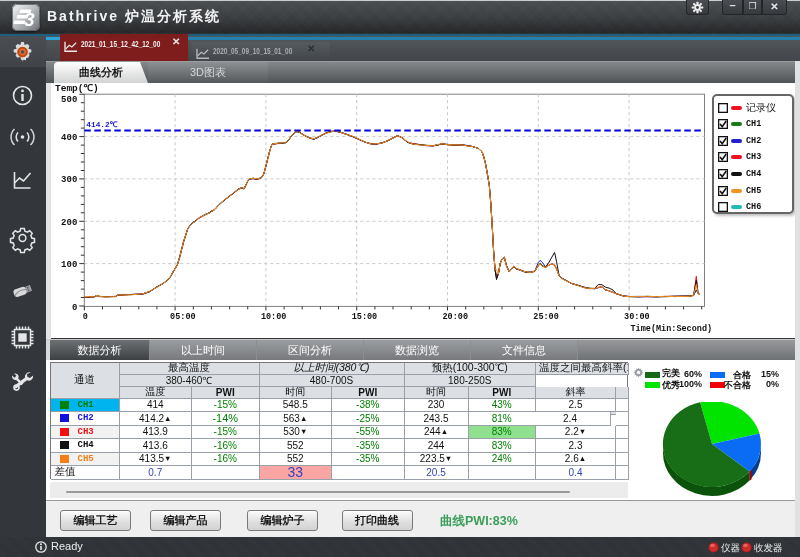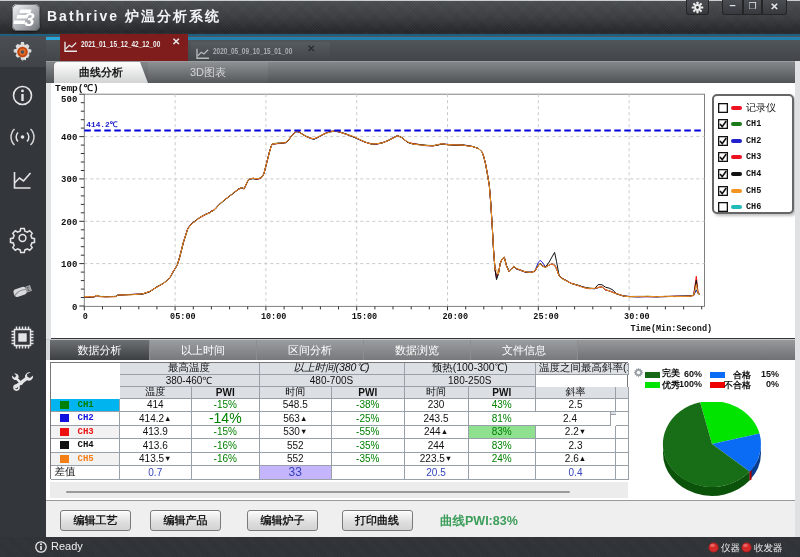--- a/index.html
+++ b/index.html
@@ -331,20 +331,21 @@
   </div>
 <div id="bottabbar" class="abs"></div>
 <div class="abs" style="left:46px;top:340px;width:4px;height:20px;background:#d8d9da;"></div>
 <div class="btab abs" id="btab1" style="left:50px;width:100px;">数据分析</div>
 <div class="btab abs" style="left:150px;width:107px;">以上时间</div>
 <div class="btab abs" style="left:257px;width:107px;">区间分析</div>
 <div class="btab abs" style="left:364px;width:107px;">数据浏览</div>
 <div class="btab abs" style="left:471px;width:107px;">文件信息</div>
 <div id="datapanel" class="abs"></div>
 <div class="abs" style="left:49.5px;top:361.5px;width:578.5px;height:117px;border:1px solid #777;background:#fff;font-size:10px;color:#111;">
+    <div style="position:absolute;left:0.0px;top:0.0px;width:69.0px;height:36.0px;border-right:1px solid #9aa0a8;border-bottom:1px solid #9aa0a8;display:flex;align-items:center;justify-content:center;font-size:10.5px;background:#dce0e5;color:#111;">通道</div>
     <div style="position:absolute;left:69.0px;top:0.0px;width:140.0px;height:12.0px;border-right:1px solid #9aa0a8;border-bottom:1px solid #9aa0a8;display:flex;align-items:center;justify-content:center;font-size:10.5px;background:#dce0e5;color:#111;">最高温度</div>
     <div style="position:absolute;left:209.0px;top:0.0px;width:145.0px;height:12.0px;border-right:1px solid #9aa0a8;border-bottom:1px solid #9aa0a8;display:flex;align-items:center;justify-content:center;font-size:10.5px;background:#dce0e5;color:#111;font-style:italic;">以上时间(380℃)</div>
     <div style="position:absolute;left:354.0px;top:0.0px;width:131.5px;height:12.0px;border-right:1px solid #9aa0a8;border-bottom:1px solid #9aa0a8;display:flex;align-items:center;justify-content:center;font-size:10.5px;background:#dce0e5;color:#111;">预热(100-300℃)</div>
     <div style="position:absolute;left:485.5px;top:0.0px;width:93px;height:12.0px;border-right:1px solid #9aa0a8;border-bottom:1px solid #9aa0a8;display:flex;align-items:center;justify-content:center;font-size:10.5px;background:#dce0e5;color:#111;overflow:hidden;white-space:nowrap;justify-content:flex-start;padding-left:3px;">温度之间最高斜率(1</div>
     <div style="position:absolute;left:69.0px;top:12.0px;width:140.0px;height:12.0px;border-right:1px solid #9aa0a8;border-bottom:1px solid #9aa0a8;display:flex;align-items:center;justify-content:center;font-size:10px;background:#dce0e5;color:#111;">380-460℃</div>
     <div style="position:absolute;left:209.0px;top:12.0px;width:145.0px;height:12.0px;border-right:1px solid #9aa0a8;border-bottom:1px solid #9aa0a8;display:flex;align-items:center;justify-content:center;font-size:10px;background:#dce0e5;color:#111;">480-700S</div>
     <div style="position:absolute;left:354.0px;top:12.0px;width:131.5px;height:12.0px;border-right:1px solid #9aa0a8;border-bottom:1px solid #9aa0a8;display:flex;align-items:center;justify-content:center;font-size:10px;background:#dce0e5;color:#111;">180-250S</div>
     <div style="position:absolute;left:485.5px;top:12.0px;width:93px;height:12.0px;border-right:1px solid #9aa0a8;border-bottom:1px solid #9aa0a8;display:flex;align-items:center;justify-content:center;font-size:10px;background:#dce0e5;color:#111;padding-left:28px;margin-top:28px;">0-3℃/S</div>
     <div style="position:absolute;left:69.0px;top:24.0px;width:72.5px;height:12.0px;border-right:1px solid #9aa0a8;border-bottom:1px solid #9aa0a8;display:flex;align-items:center;justify-content:center;font-size:10px;background:#dce0e5;color:#111;">温度</div>
     <div style="position:absolute;left:141.5px;top:24.0px;width:67.5px;height:12.0px;border-right:1px solid #9aa0a8;border-bottom:1px solid #9aa0a8;display:flex;align-items:center;justify-content:center;font-size:10px;background:#dce0e5;font-weight:bold;color:#111;">PWI</div>
@@ -364,21 +365,21 @@
     <div style="position:absolute;left:281.5px;top:36.0px;width:72.5px;height:13.5px;border-right:1px solid #9aa0a8;border-bottom:1px solid #9aa0a8;display:flex;align-items:center;justify-content:center;font-size:10px;background:#fff;color:#008000;">-38%</div>
     <div style="position:absolute;left:354.0px;top:36.0px;width:64.0px;height:13.5px;border-right:1px solid #9aa0a8;border-bottom:1px solid #9aa0a8;display:flex;align-items:center;justify-content:center;font-size:10px;background:#fff;color:#111;">230</div>
     <div style="position:absolute;left:418.0px;top:36.0px;width:67.5px;height:13.5px;border-right:1px solid #9aa0a8;border-bottom:1px solid #9aa0a8;display:flex;align-items:center;justify-content:center;font-size:10px;background:#fff;color:#008000;">43%</div>
     <div style="position:absolute;left:485.5px;top:36.0px;width:80px;height:13.5px;border-right:1px solid #9aa0a8;border-bottom:1px solid #9aa0a8;display:flex;align-items:center;justify-content:center;font-size:10px;background:#fff;color:#111;">2.5</div>
     <div style="position:absolute;left:565.5px;top:36.0px;width:13px;height:13.5px;border-right:1px solid #9aa0a8;border-bottom:1px solid #9aa0a8;display:flex;align-items:center;justify-content:center;font-size:10px;background:#fff;color:#111;"></div>
     <div style="position:absolute;left:0.0px;top:49.5px;width:69.0px;height:13.5px;border-right:1px solid #9aa0a8;border-bottom:1px solid #9aa0a8;display:flex;align-items:center;justify-content:center;font-size:10px;background:#fff;color:#111;justify-content:flex-start;padding-left:9px;">
       <span style="display:inline-block;width:9px;height:8px;background:#1111dd;margin-right:9px;"></span>
       <span style="color:#1111dd;font-weight:bold;font-family:'Liberation Mono',monospace;font-size:9px;">CH2</span>
     </div>
     <div style="position:absolute;left:69.0px;top:49.5px;width:72.5px;height:13.5px;border-right:1px solid #9aa0a8;border-bottom:1px solid #9aa0a8;display:flex;align-items:center;justify-content:center;font-size:10px;background:#fff;color:#111;">414.2<span style="font-size:7.5px;">▲</span></div>
-    <div style="position:absolute;left:141.5px;top:49.5px;width:67.5px;height:13.5px;border-right:1px solid #9aa0a8;border-bottom:1px solid #9aa0a8;display:flex;align-items:center;justify-content:center;font-size:14px;background:#fff;color:#008000;">-14%</div>
+    <div style="position:absolute;left:141.5px;top:49.5px;width:67.5px;height:13.5px;border-right:1px solid #9aa0a8;border-bottom:1px solid #9aa0a8;display:flex;align-items:center;justify-content:center;font-size:11px;background:#fff;color:#008000;">-14%</div>
     <div style="position:absolute;left:209.0px;top:49.5px;width:72.5px;height:13.5px;border-right:1px solid #9aa0a8;border-bottom:1px solid #9aa0a8;display:flex;align-items:center;justify-content:center;font-size:10px;background:#fff;color:#111;">563<span style="font-size:7.5px;">▲</span></div>
     <div style="position:absolute;left:281.5px;top:49.5px;width:72.5px;height:13.5px;border-right:1px solid #9aa0a8;border-bottom:1px solid #9aa0a8;display:flex;align-items:center;justify-content:center;font-size:10px;background:#fff;color:#008000;">-25%</div>
     <div style="position:absolute;left:354.0px;top:49.5px;width:64.0px;height:13.5px;border-right:1px solid #9aa0a8;border-bottom:1px solid #9aa0a8;display:flex;align-items:center;justify-content:center;font-size:10px;background:#fff;color:#111;">243.5</div>
     <div style="position:absolute;left:418.0px;top:49.5px;width:67.5px;height:13.5px;border-right:1px solid #9aa0a8;border-bottom:1px solid #9aa0a8;display:flex;align-items:center;justify-content:center;font-size:10px;background:#fff;color:#008000;">81%</div>
     <div style="position:absolute;left:480px;top:49.5px;width:80px;height:13.5px;border-right:1px solid #9aa0a8;border-bottom:1px solid #9aa0a8;display:flex;align-items:center;justify-content:center;font-size:10px;background:#fff;color:#111;">2.4</div>
     <div style="position:absolute;left:565.5px;top:49.5px;width:13px;height:13.5px;border-right:1px solid #9aa0a8;border-bottom:1px solid #9aa0a8;display:flex;align-items:center;justify-content:center;font-size:10px;background:#fff;color:#111;"></div>
     <div style="position:absolute;left:0.0px;top:63.0px;width:69.0px;height:13.5px;border-right:1px solid #9aa0a8;border-bottom:1px solid #9aa0a8;display:flex;align-items:center;justify-content:center;font-size:10px;background:#f2f2f2;color:#111;justify-content:flex-start;padding-left:9px;">
       <span style="display:inline-block;width:9px;height:8px;background:#ee1111;margin-right:9px;"></span>
       <span style="color:#ee1111;font-weight:bold;font-family:'Liberation Mono',monospace;font-size:9px;">CH3</span>
     </div>
@@ -410,21 +411,21 @@
     <div style="position:absolute;left:141.5px;top:90.0px;width:67.5px;height:13.5px;border-right:1px solid #9aa0a8;border-bottom:1px solid #9aa0a8;display:flex;align-items:center;justify-content:center;font-size:10px;background:#fff;color:#008000;">-16%</div>
     <div style="position:absolute;left:209.0px;top:90.0px;width:72.5px;height:13.5px;border-right:1px solid #9aa0a8;border-bottom:1px solid #9aa0a8;display:flex;align-items:center;justify-content:center;font-size:10px;background:#fff;color:#111;">552</div>
     <div style="position:absolute;left:281.5px;top:90.0px;width:72.5px;height:13.5px;border-right:1px solid #9aa0a8;border-bottom:1px solid #9aa0a8;display:flex;align-items:center;justify-content:center;font-size:10px;background:#fff;color:#008000;">-35%</div>
     <div style="position:absolute;left:354.0px;top:90.0px;width:64.0px;height:13.5px;border-right:1px solid #9aa0a8;border-bottom:1px solid #9aa0a8;display:flex;align-items:center;justify-content:center;font-size:10px;background:#fff;color:#111;">223.5<span style="font-size:7.5px;">▼</span></div>
     <div style="position:absolute;left:418.0px;top:90.0px;width:67.5px;height:13.5px;border-right:1px solid #9aa0a8;border-bottom:1px solid #9aa0a8;display:flex;align-items:center;justify-content:center;font-size:10px;background:#fff;color:#008000;">24%</div>
     <div style="position:absolute;left:485.5px;top:90.0px;width:80px;height:13.5px;border-right:1px solid #9aa0a8;border-bottom:1px solid #9aa0a8;display:flex;align-items:center;justify-content:center;font-size:10px;background:#fff;color:#111;">2.6<span style="font-size:7.5px;">▲</span></div>
     <div style="position:absolute;left:565.5px;top:90.0px;width:13px;height:13.5px;border-right:1px solid #9aa0a8;border-bottom:1px solid #9aa0a8;display:flex;align-items:center;justify-content:center;font-size:10px;background:#fff;color:#111;"></div>
     <div style="position:absolute;left:0.0px;top:103.5px;width:69.0px;height:13.5px;border-right:1px solid #9aa0a8;border-bottom:1px solid #9aa0a8;display:flex;align-items:center;justify-content:center;font-size:10.5px;background:#fff;color:#111;justify-content:flex-start;padding-left:4px;">差值</div>
     <div style="position:absolute;left:69.0px;top:103.5px;width:72.5px;height:13.5px;border-right:1px solid #9aa0a8;border-bottom:1px solid #9aa0a8;display:flex;align-items:center;justify-content:center;font-size:10px;background:#fff;color:#3344bb;">0.7</div>
     <div style="position:absolute;left:141.5px;top:103.5px;width:67.5px;height:13.5px;border-right:1px solid #9aa0a8;border-bottom:1px solid #9aa0a8;display:flex;align-items:center;justify-content:center;font-size:10px;background:#fff;color:#3344bb;"></div>
-    <div style="position:absolute;left:209.0px;top:103.5px;width:72.5px;height:13.5px;border-right:1px solid #9aa0a8;border-bottom:1px solid #9aa0a8;display:flex;align-items:center;justify-content:center;font-size:12px;background:#c4b5fd;color:#3344bb;">33</div>
+    <div style="position:absolute;left:209.0px;top:103.5px;width:72.5px;height:13.5px;border-right:1px solid #9aa0a8;border-bottom:1px solid #9aa0a8;display:flex;align-items:center;justify-content:center;font-size:14px;background:#fca5a5;color:#3344bb;">33</div>
     <div style="position:absolute;left:281.5px;top:103.5px;width:72.5px;height:13.5px;border-right:1px solid #9aa0a8;border-bottom:1px solid #9aa0a8;display:flex;align-items:center;justify-content:center;font-size:10px;background:#fff;color:#3344bb;"></div>
     <div style="position:absolute;left:354.0px;top:103.5px;width:64.0px;height:13.5px;border-right:1px solid #9aa0a8;border-bottom:1px solid #9aa0a8;display:flex;align-items:center;justify-content:center;font-size:10px;background:#fff;color:#3344bb;">20.5</div>
     <div style="position:absolute;left:418.0px;top:103.5px;width:67.5px;height:13.5px;border-right:1px solid #9aa0a8;border-bottom:1px solid #9aa0a8;display:flex;align-items:center;justify-content:center;font-size:10px;background:#fff;color:#3344bb;"></div>
     <div style="position:absolute;left:485.5px;top:103.5px;width:80px;height:13.5px;border-right:1px solid #9aa0a8;border-bottom:1px solid #9aa0a8;display:flex;align-items:center;justify-content:center;font-size:10px;background:#fff;color:#3344bb;">0.4</div>
     <div style="position:absolute;left:565.5px;top:103.5px;width:13px;height:13.5px;border-right:1px solid #9aa0a8;border-bottom:1px solid #9aa0a8;display:flex;align-items:center;justify-content:center;font-size:10px;background:#fff;color:#3344bb;"></div>
   </div>
 <div class="abs" style="left:630px;top:364px;width:160px;height:30px;font-size:9px;font-weight:bold;color:#111;">
     <svg style="position:absolute;left:3px;top:3px" width="11" height="11" viewBox="0 0 20 20">
       <path fill="#9aa0a6" d="M10 1l1.2 2.6 2.8-.8.4 2.9 2.9.4-.8 2.8L19 10l-2.5 1.2.8 2.8-2.9.4-.4 2.9-2.8-.8L10 19l-1.2-2.5-2.8.8-.4-2.9-2.9-.4.8-2.8L1 10l2.5-1.1-.8-2.8 2.9-.4.4-2.9 2.8.8Z"></path>
       <circle cx="10" cy="10" r="3.2" fill="#fff"></circle>

